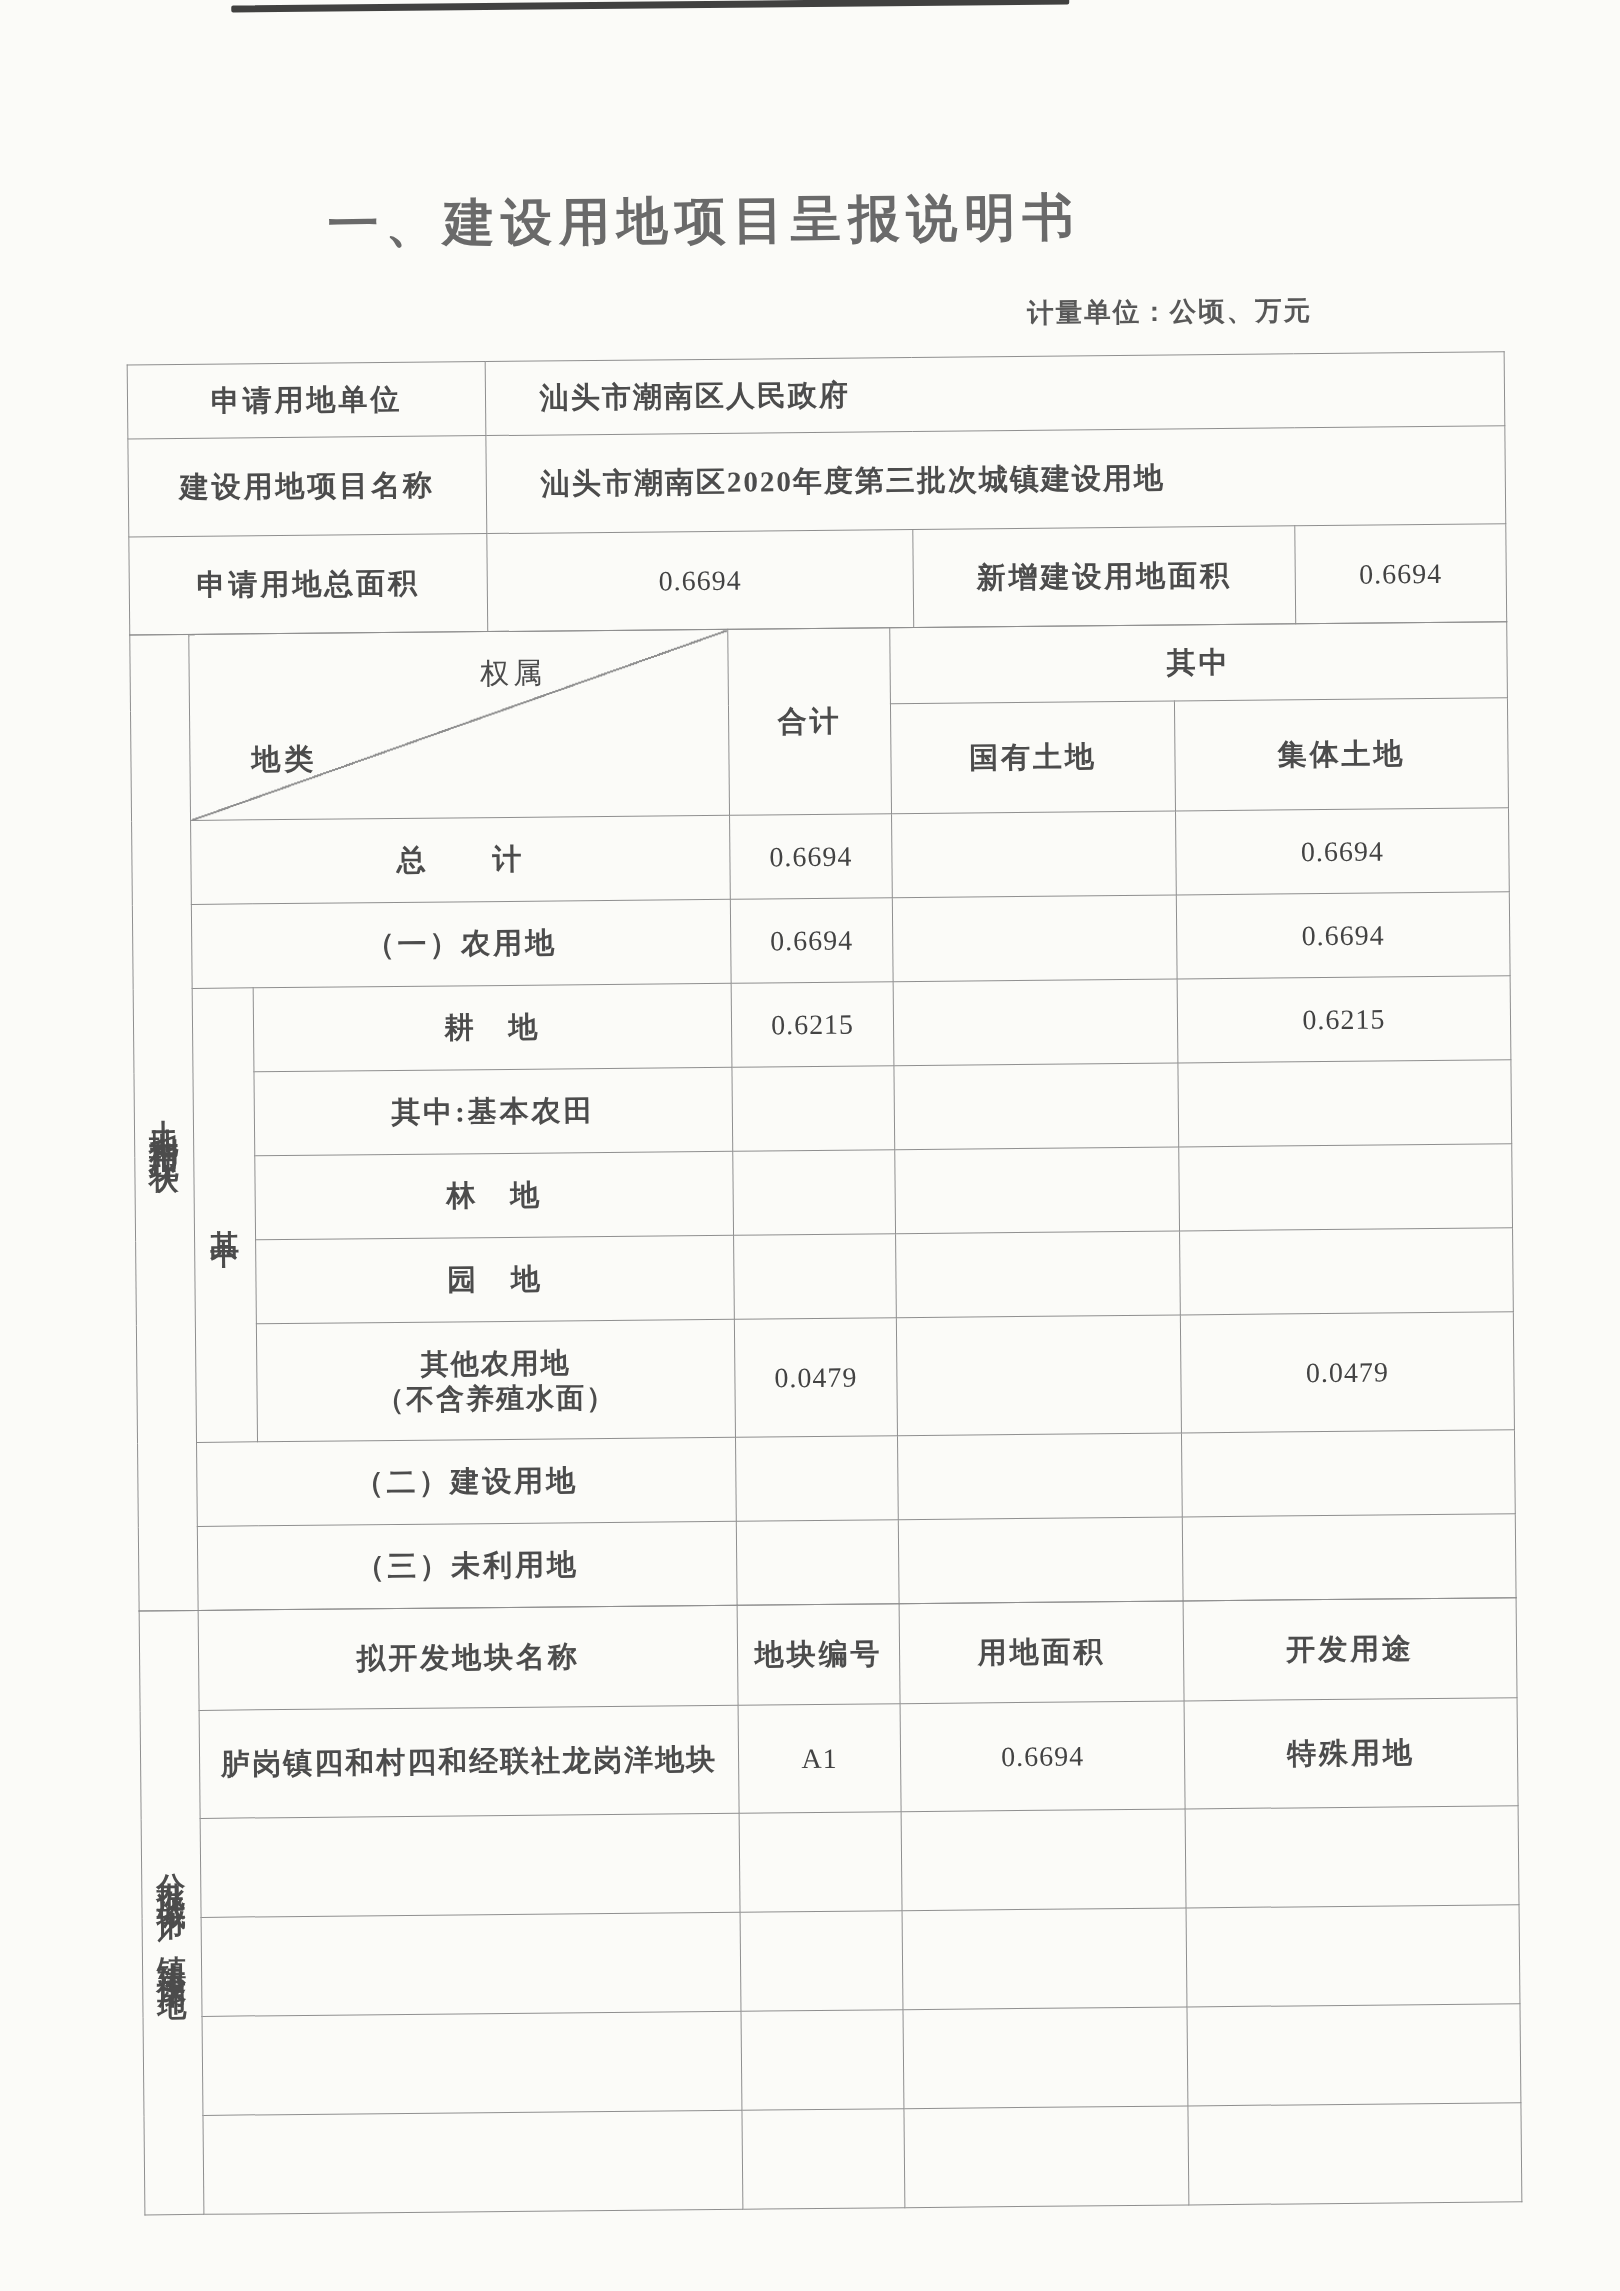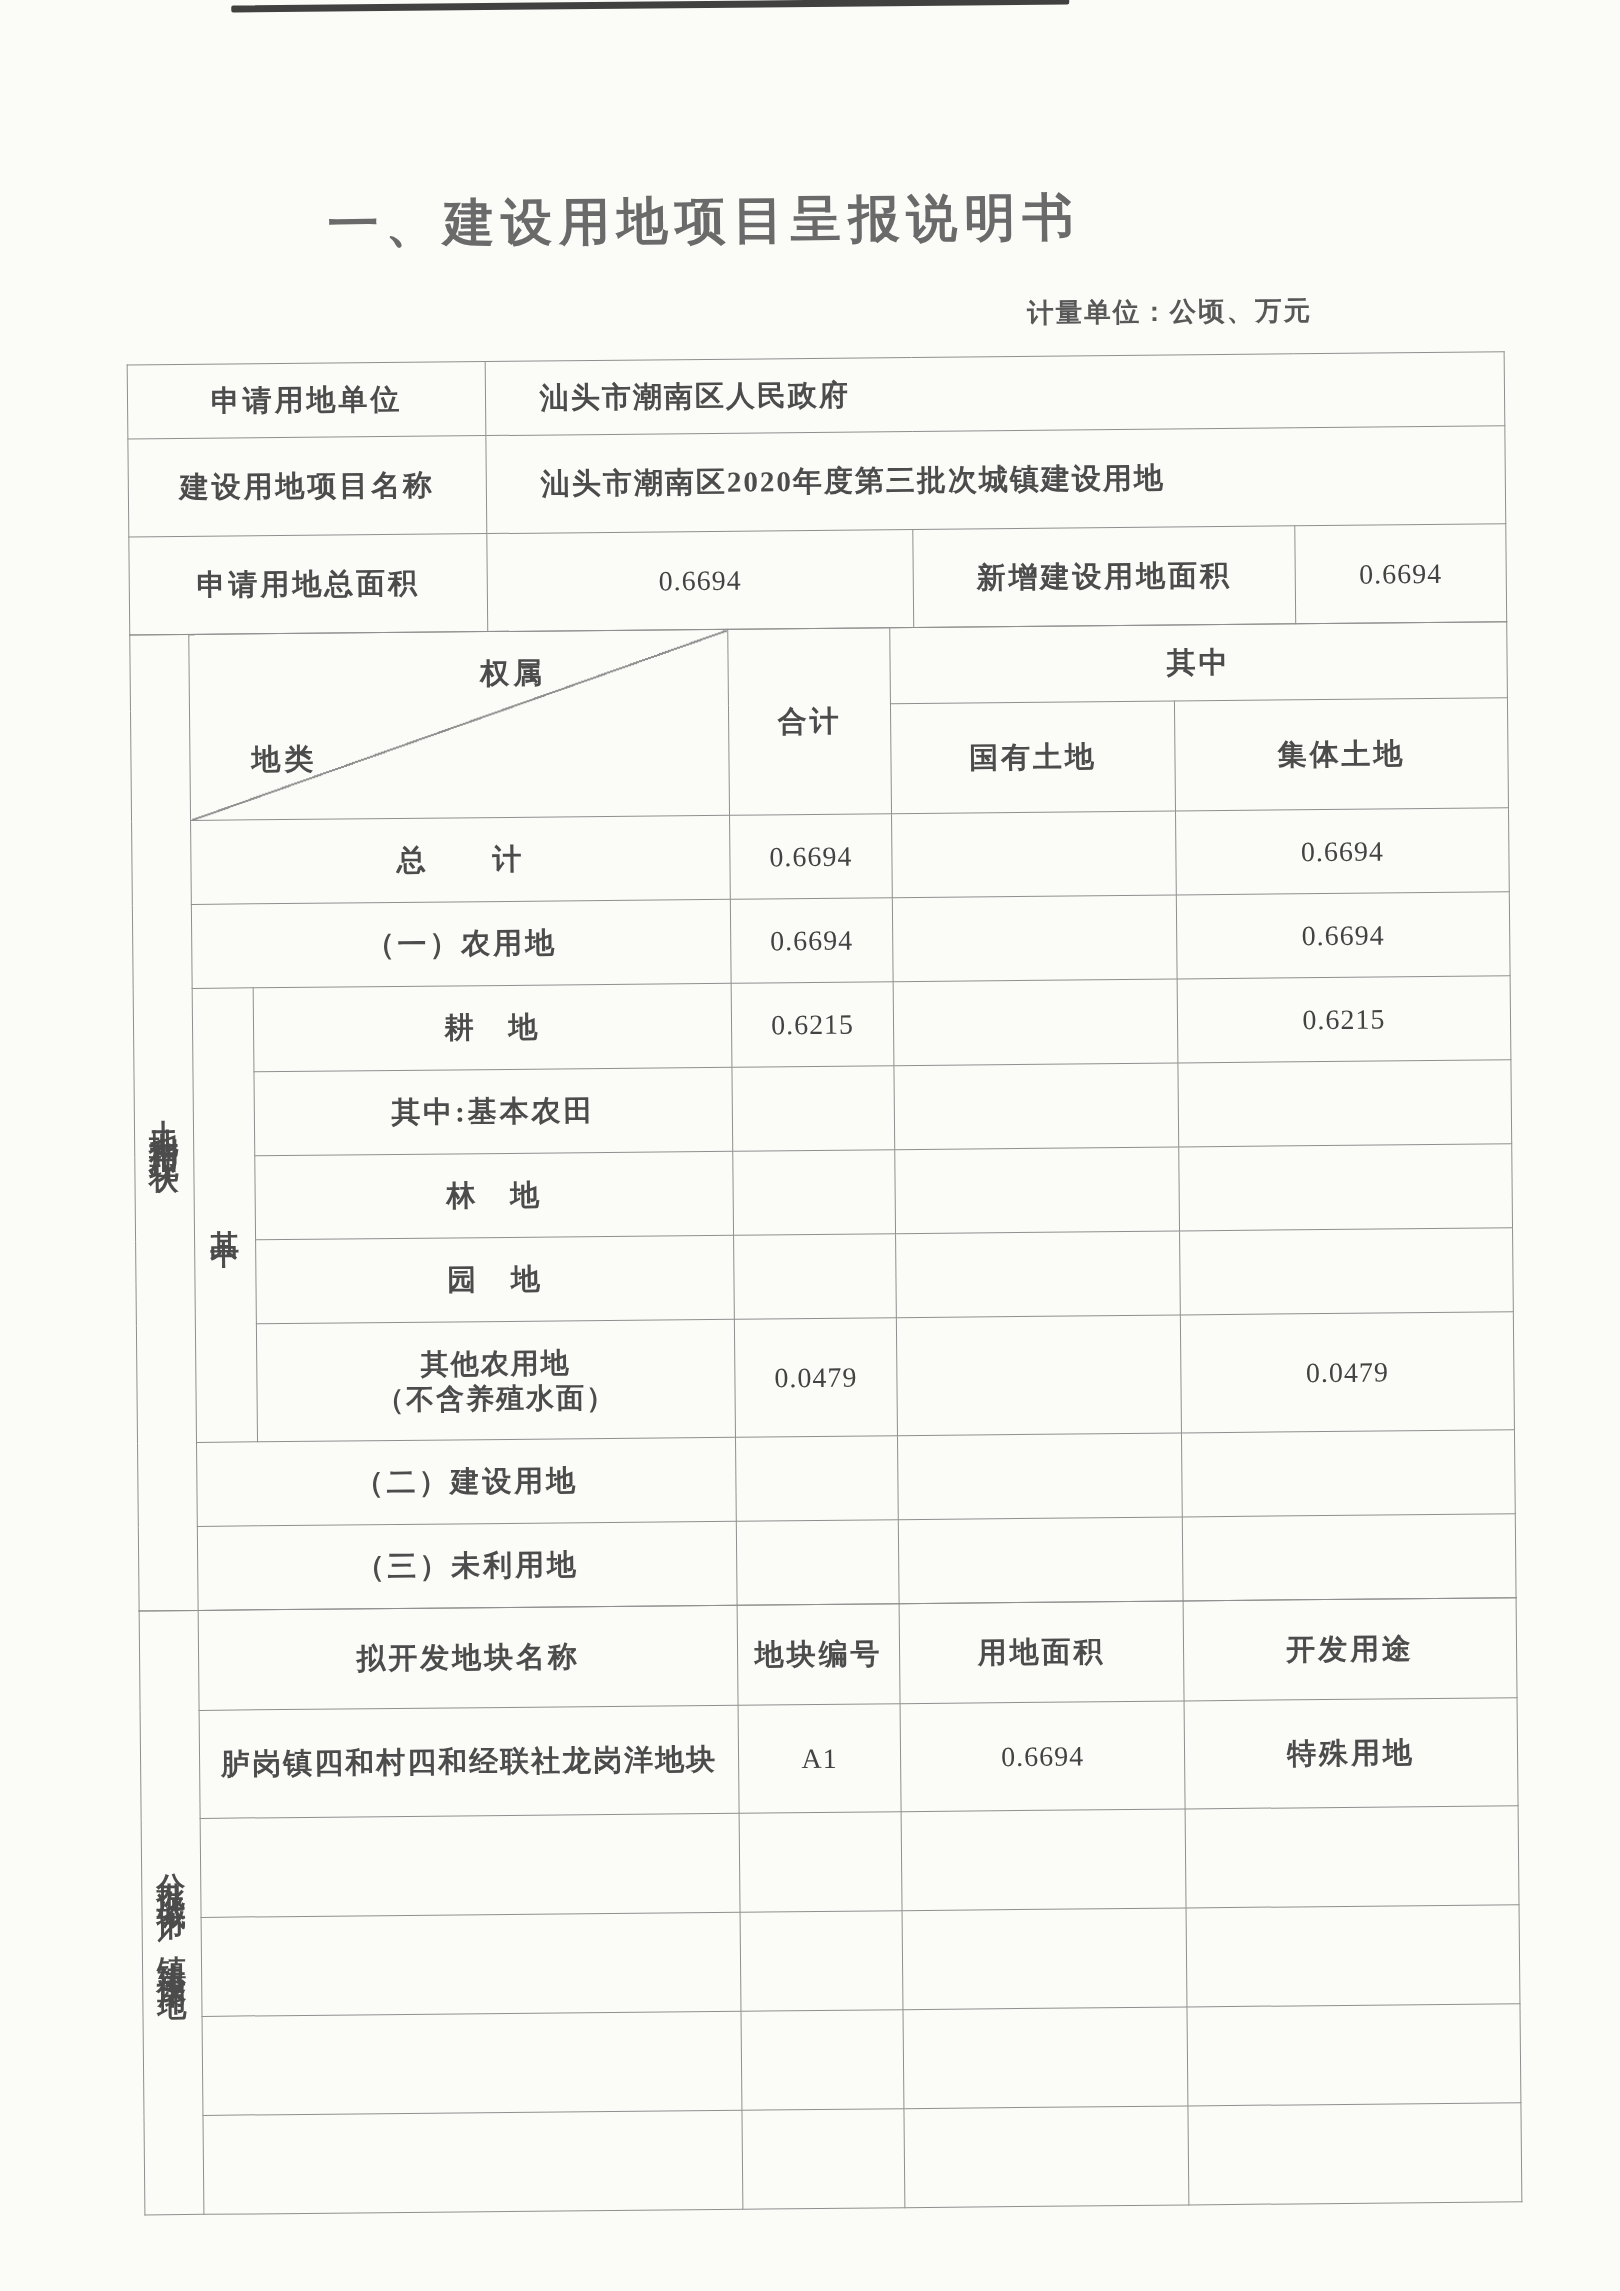--- a/index.html
+++ b/index.html
@@ -34,21 +34,21 @@
   .vert{
     writing-mode:vertical-rl;text-orientation:upright;
     font-weight:bold;font-size:29px;letter-spacing:8.8px;
     text-align:center;margin:0 auto;color:#4c4c4c;
   }
   .vert-cell{text-align:center;}
   .corner{position:relative;
     background:linear-gradient(to bottom right,
       transparent calc(50% - 1px), #8f8f8f calc(50% - 1px),
       #8f8f8f calc(50% + 1px), transparent calc(50% + 1px));}
-  .corner .c-top{position:absolute;top:21.6px;left:54%;font-weight:bold;font-size:29px;letter-spacing:3.9px;color:#4c4c4c;}
+  .corner .c-top{position:absolute;top:21.6px;left:54%;font-weight:normal;font-size:29px;letter-spacing:3.9px;color:#4c4c4c;}
   .corner .c-bottom{position:absolute;bottom:39px;left:61px;font-weight:bold;font-size:29px;letter-spacing:3.9px;color:#4c4c4c;}
   .two-line{line-height:1.25;}
   .two-line div{font-weight:bold;font-size:28px;letter-spacing:2px;text-align:center;color:#4c4c4c;}
 </style>
 </head>
 <body>
 
 <div class="sheet">
 
   <div class="scan-strip"></div>

